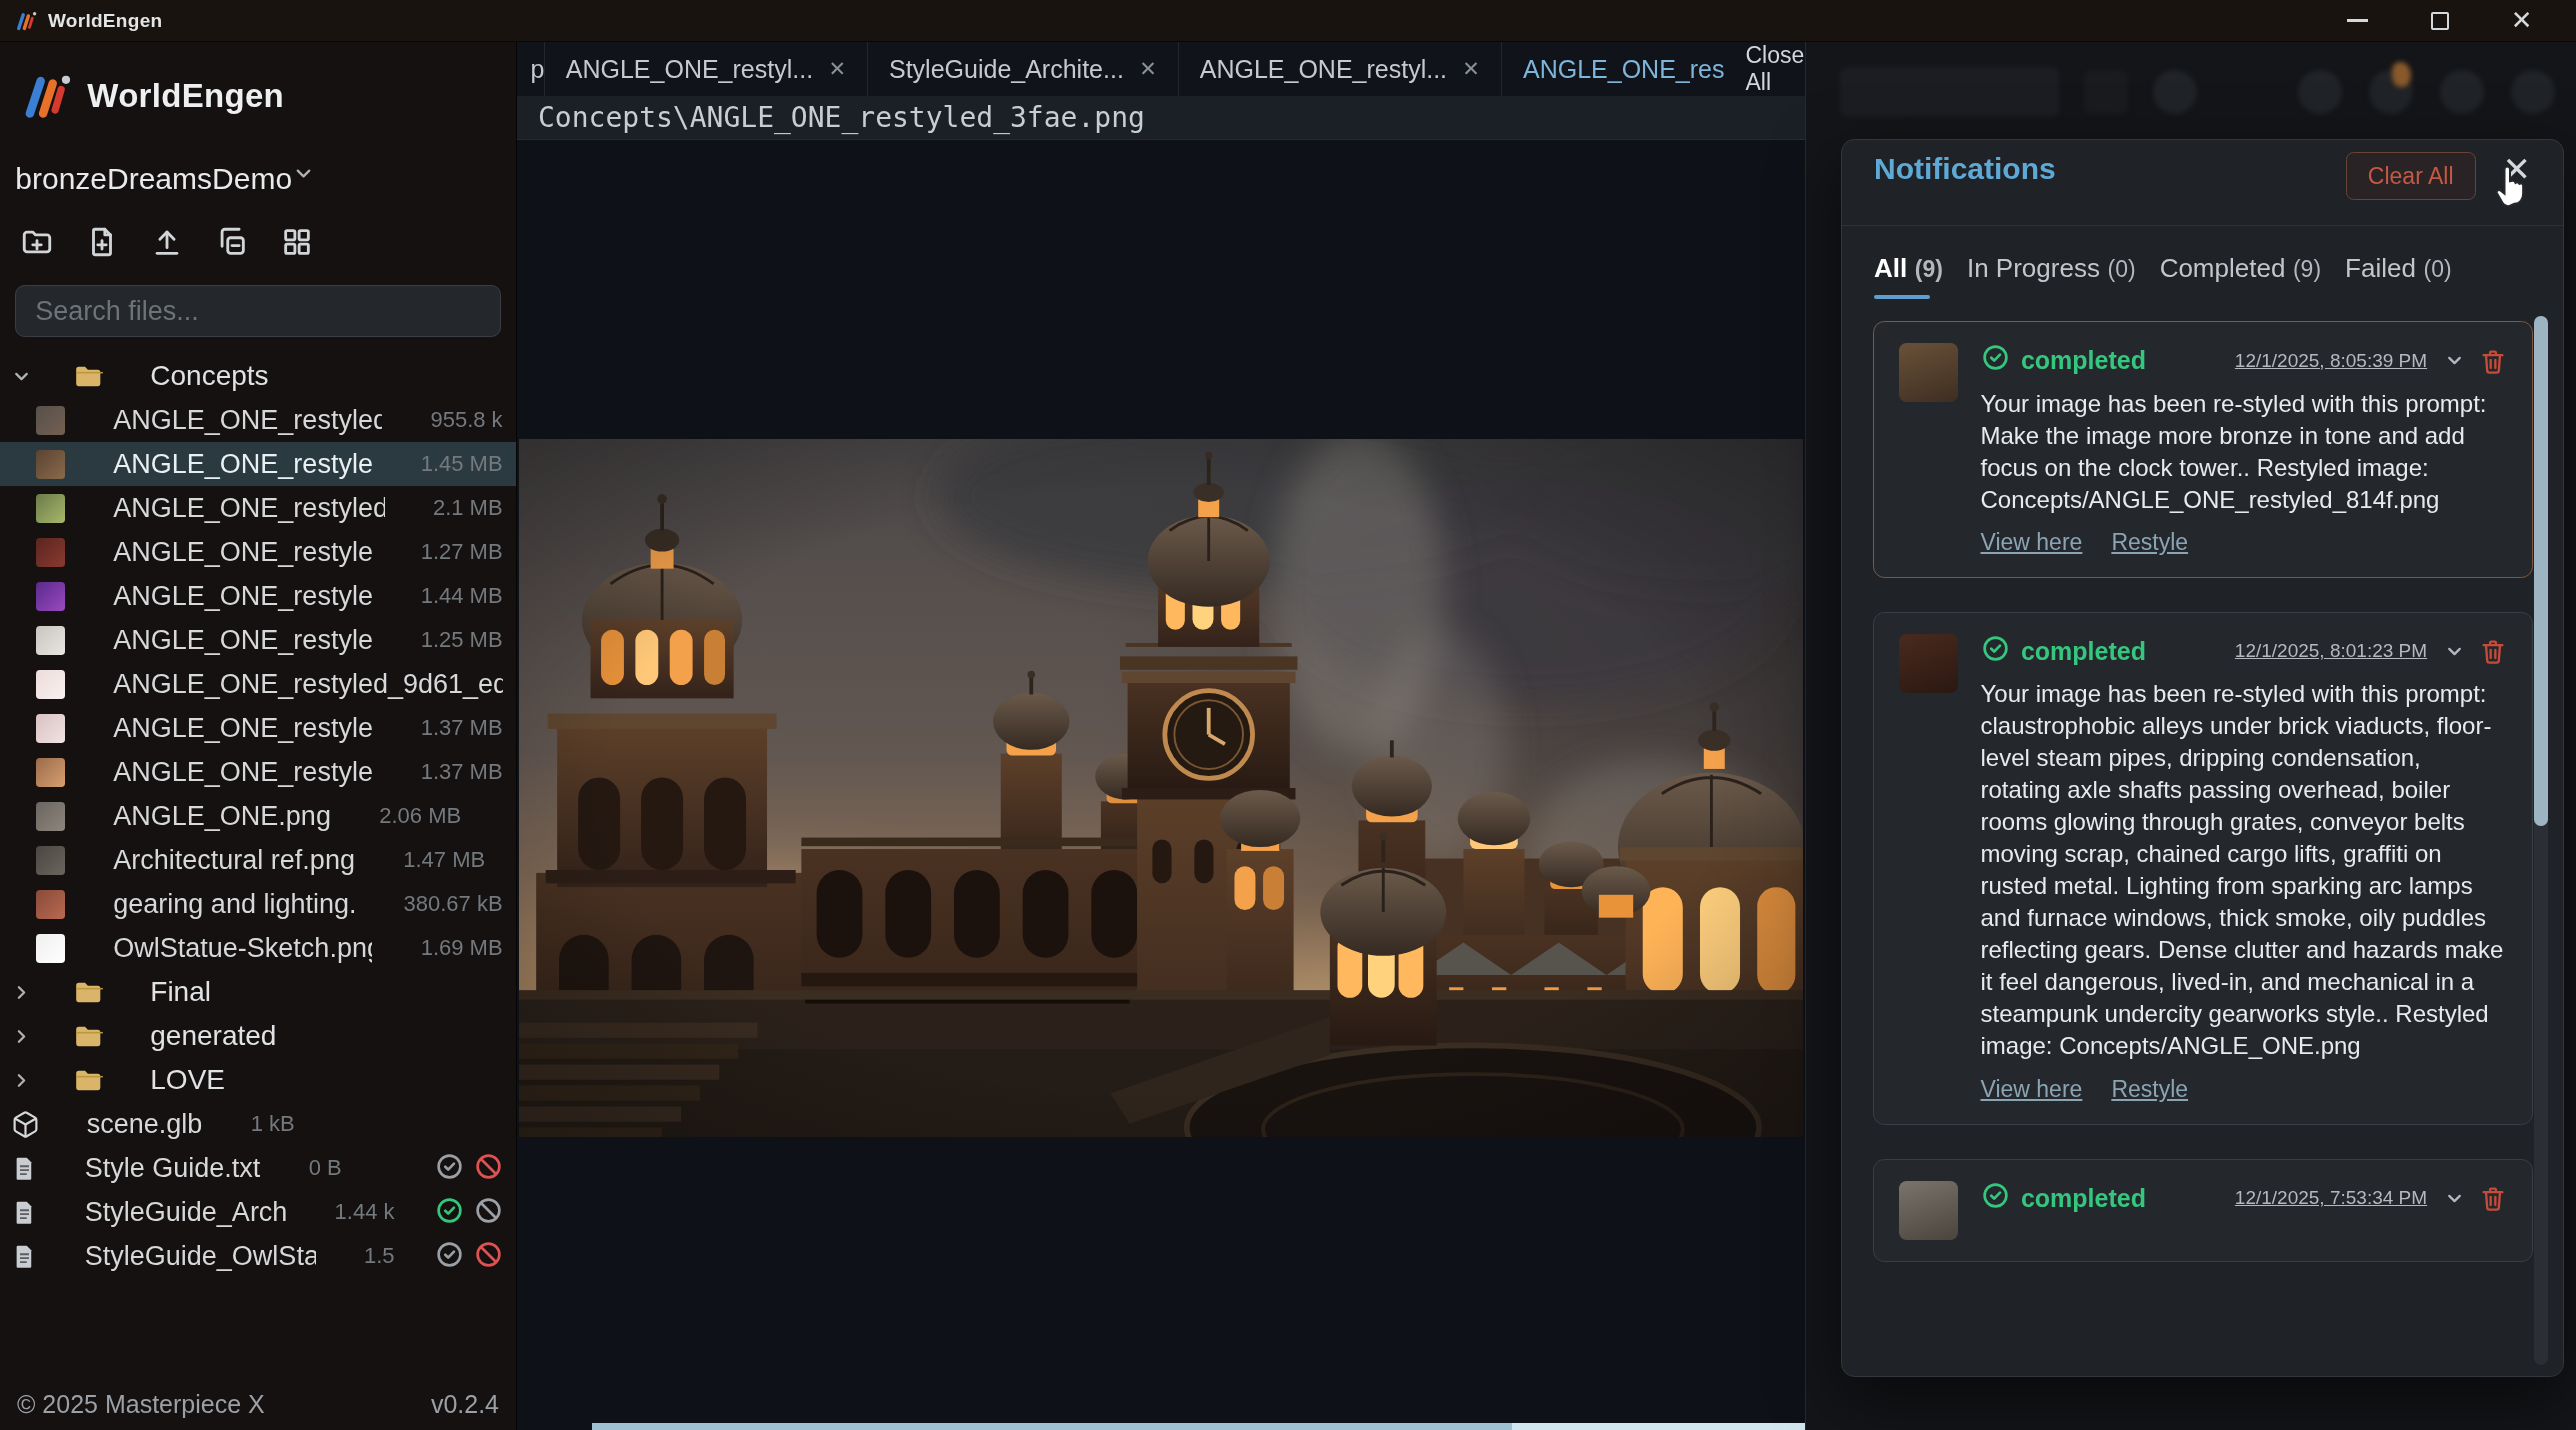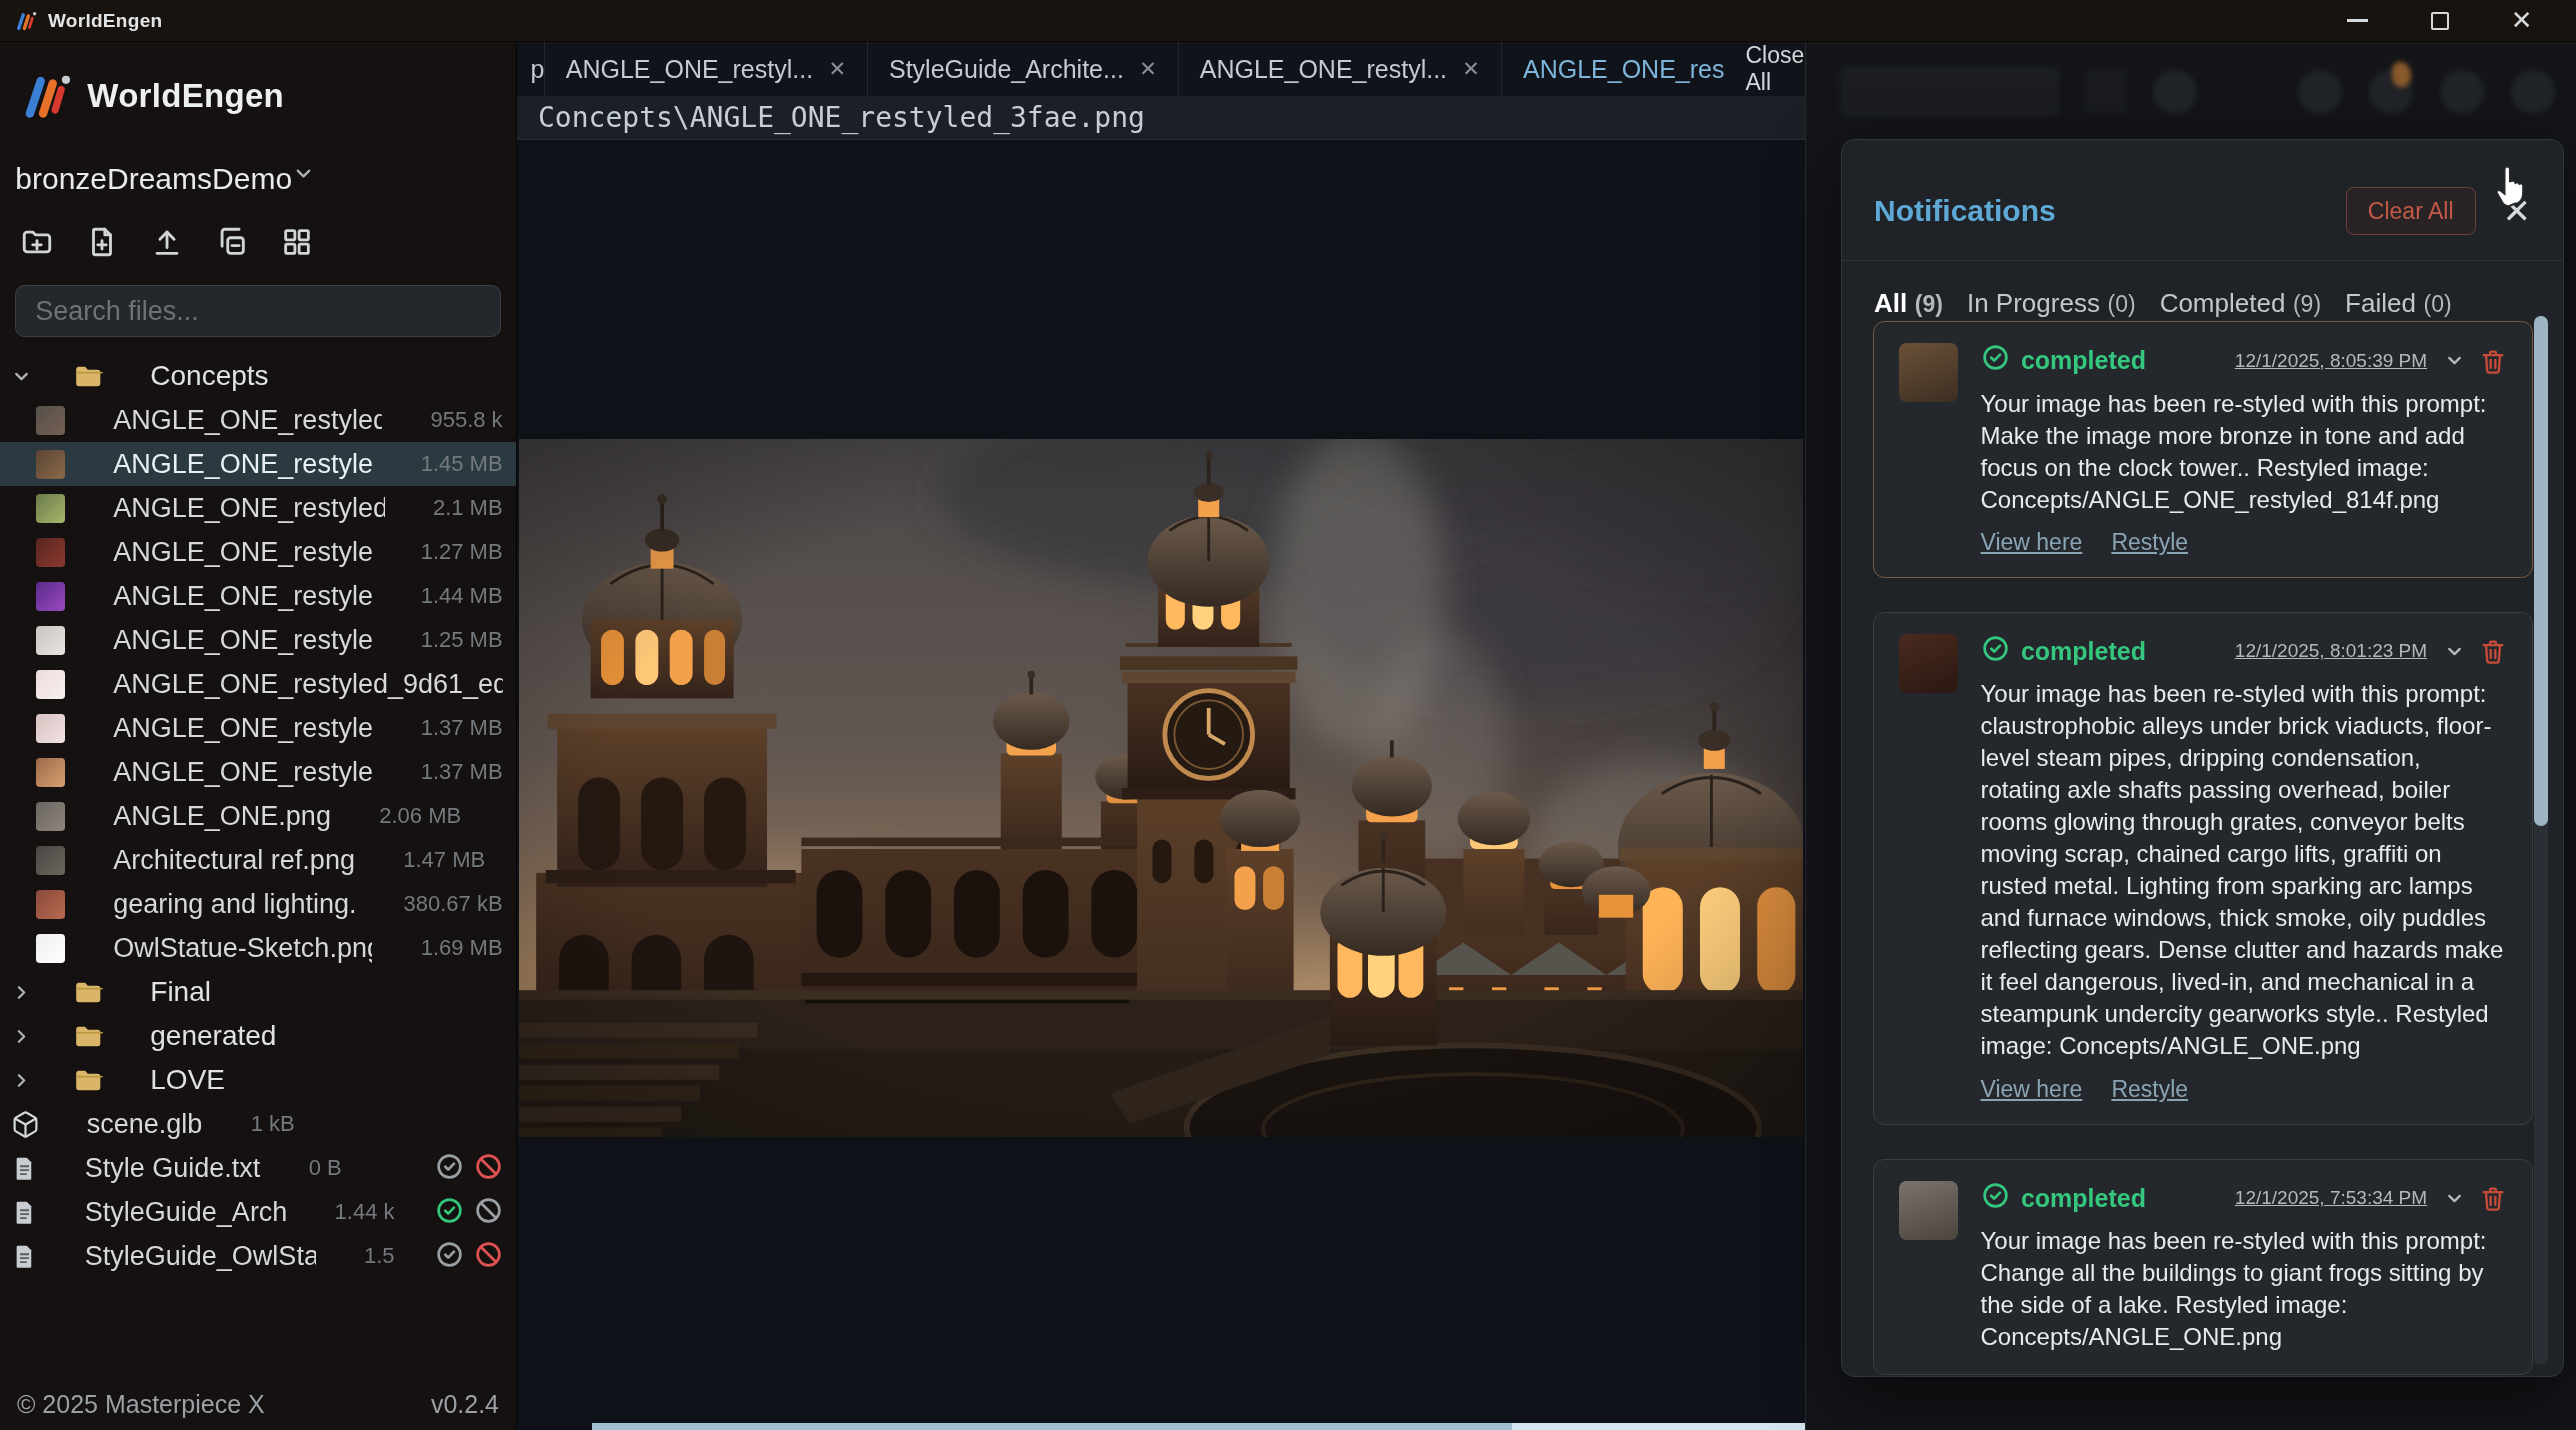--- a/index.html
+++ b/index.html
@@ -78,21 +78,21 @@
     align-items:center; gap:25px; filter:blur(2.9px); opacity:.55; }
   .dim-pill { width:219px; height:50px; background:#22252b; border-radius:7.6px; }
   .dim-sq { width:44px; height:44px; background:#1e2126; border-radius:7.6px; }
   .dim-circ { width:44px; height:44px; background:#2c2f35; border-radius:50%; position:relative; }
   .dim-right { margin-left:auto; display:flex; gap:27px; }
   .dim-badge::after { content:""; position:absolute; top:-7.6px; right:1.9px; width:19px; height:25px;
     background:#e8923a; border-radius:40% 60% 50% 50%; }
 
   .overlay { position:absolute; left:35px; top:97px; width:723px; height:1238px; background:#1f2227;
     border:1px solid #33373d; border-radius:13.4px; box-shadow:0 23px 67px rgba(0,0,0,.55); overflow:hidden; }
-  .ohead { display:flex; align-items:center; padding:47px 32px 25px 32px; border-bottom:1px solid #2e3238; }
+  .ohead { display:flex; align-items:flex-start; padding:12px 32px 25px 32px; border-bottom:1px solid #2e3238; }
   .otitle { color:#5ea9d6; font-size:30px; font-weight:bold; }
   .clearall { margin-left:auto; border:1px solid #6b4338; color:#c25a45; background:rgba(120,50,35,.12);
     font-size:23px; padding:9.5px 21px; border-radius:7.6px; }
   .oclose { margin-left:27px; color:#d6d9dc; font-size:34px; font-weight:300; line-height:1; }
   .ofilters { display:flex; gap:24px; padding:27px 32px 0 32px; font-size:26px; color:#c3c7cc;
     align-items:baseline; }
   .ofilter { position:relative; padding-bottom:15.3px; }
   .ofilter .cnt { font-size:23px; color:#b4b8bd; margin-left:7.6px; }
   .ofilter.active { color:#ffffff; font-weight:bold; }
   .ofilter.active::after { content:""; position:absolute; left:0; right:13.4px; bottom:0; height:4.8px;
@@ -777,21 +777,20 @@
                       <path d="M6 9l6 6 6-6" fill="none" stroke="currentColor" stroke-width="2.6" stroke-linecap="round" stroke-linejoin="round"></path>
                     </svg>
                   </span>
                   <span class="ctrash">
                     <svg viewBox="0 0 24 24" fill="none" stroke="currentColor" stroke-width="2" stroke-linecap="round" stroke-linejoin="round">
                       <path d="M4 7h16M9.5 7V5a1 1 0 0 1 1-1h3a1 1 0 0 1 1 1v2M6 7l1 13a2 2 0 0 0 2 2h6a2 2 0 0 0 2-2l1-13"></path>
                       <path d="M10 11v7M14 11v7"></path>
                     </svg>
                   </span>
                 </div>
-                <div class="ctext">Your image has been re-styled with this prompt: Change all the buildings to giant frogs sitting by the side of a lake. Restyled image: Concepts/ANGLE_ONE.png</div>
               </div>
             </div>
           </div>
         <div class="scrolltrack"></div>
         <div class="scrollthumb"></div>
       </div>
     </section>
   </div>
 
   <svg class="cursor" viewBox="0 0 32 40">

